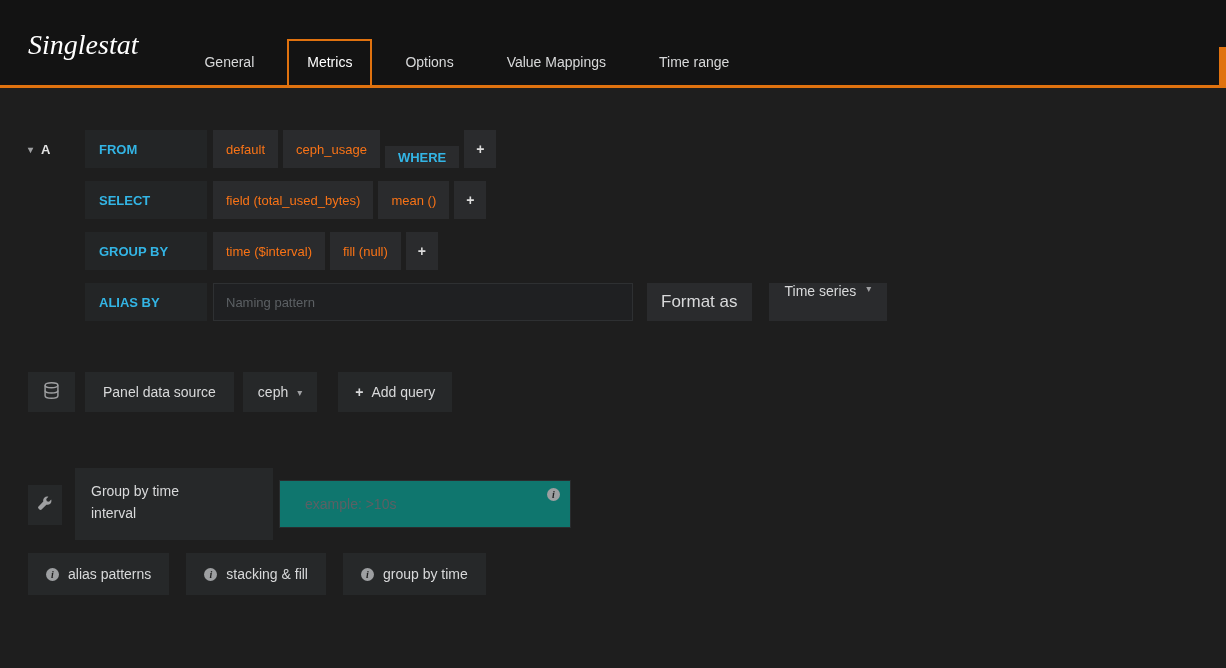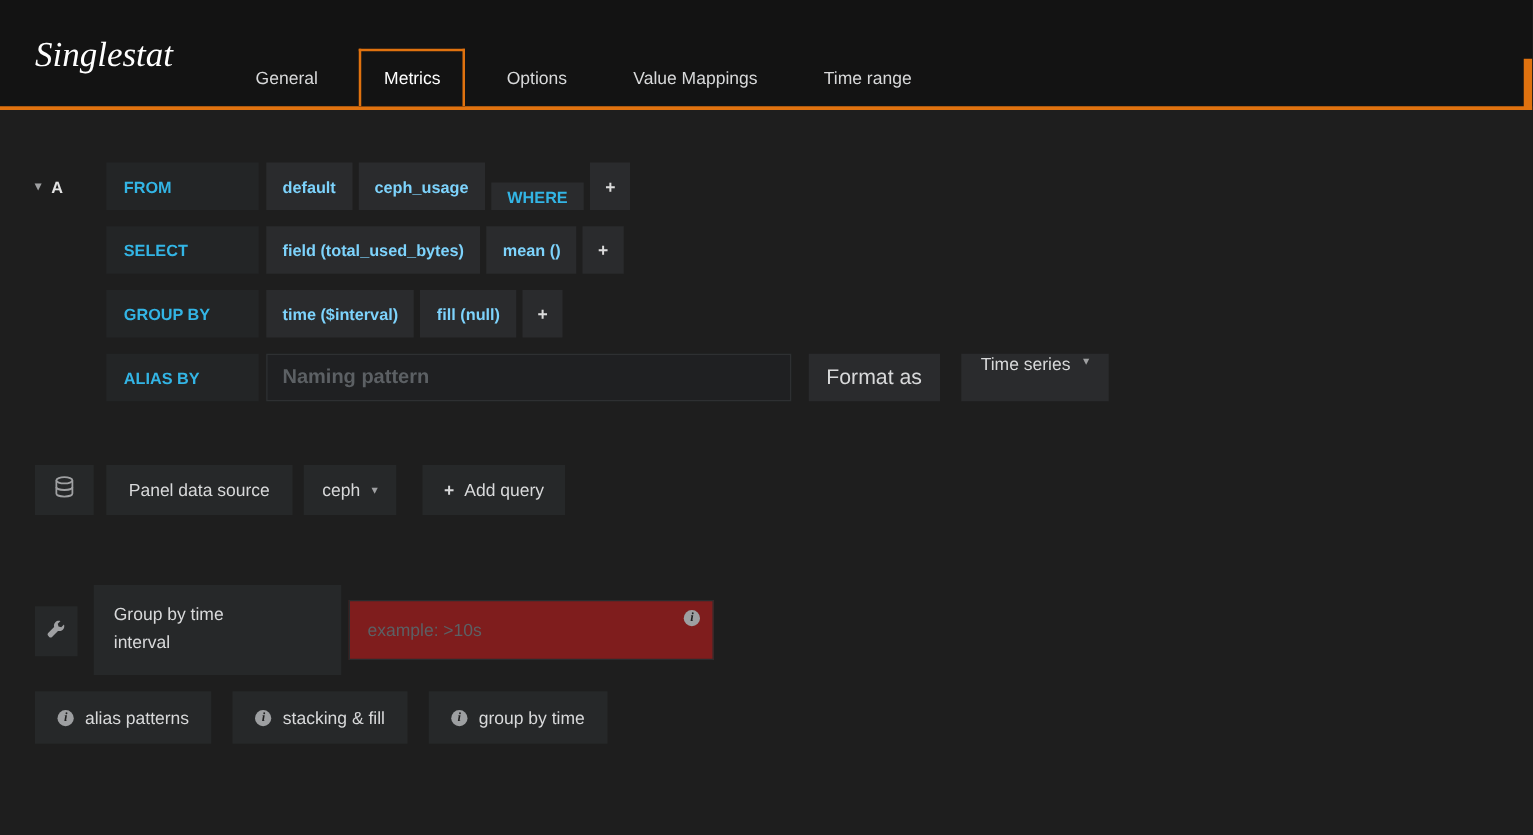--- a/index.html
+++ b/index.html
@@ -19,27 +19,27 @@
   .edge-accent { position:absolute; top:47px; right:0; width:7px; height:41px; background:var(--accent); }
 
   
   .content { padding:42px 0 0 28px; }
   .query-row { display:flex; height:38px; margin-bottom:13px; align-items:stretch; }
   .collapse-col { width:57px; display:flex; align-items:center; gap:8px;
                   font-size:13px; font-weight:bold; color:#e3e3e3; }
   .caret { color:#9fa0a2; font-size:10px; }
   .kw { width:122px; background:#232526; color:var(--blue); font-weight:700; font-size:13px;
         display:flex; align-items:center; padding-left:14px; margin-right:6px; }
-  .seg { background:#2a2b2d; color:#7dd3fc; font-size:13px; padding:0 13px; margin-right:5px;
-         display:flex; align-items:center; cursor:pointer; white-space:nowrap;font-weight:bold; }
+  .seg { background:#2a2b2d; color:#f97316; font-size:13px; padding:0 13px; margin-right:5px;
+         display:flex; align-items:center; cursor:pointer; white-space:nowrap; }
   .seg-blue { color:var(--blue); font-weight:700;margin-top:16px; }
   .seg-plus { font-weight:700; color:#dcdcdc; font-size:14px; padding:0 12px; }
 
   .alias-input { width:420px; height:38px; background:#1f2022; border:1px solid #2e3032;
-                 color:#d8d9da; padding:0 12px; font-size:16px; margin-right:14px; outline:none;font-weight:bold; }
+                 color:#d8d9da; padding:0 12px; font-size:13px; margin-right:14px; outline:none; }
   .alias-input::placeholder, .gb-input::placeholder { color:#5c6064; }
   .format-label { background:#2a2b2d; margin-right:17px; color:#d8d9da; font-size:17px;
                   padding:0 14px; display:flex; align-items:center; }
   .format-select { background:#2a2b2d; padding:0 16px; display:flex; align-items:flex-start;
                    gap:10px; color:#d8d9da; font-size:14px; cursor:pointer; }
 
   
   .ds-bar { display:flex; align-items:center; height:40px; margin-top:51px; }
   .icon-btn { width:47px; height:40px; background:#262829; display:flex; align-items:center;
               justify-content:center; margin-right:10px; cursor:pointer; }
@@ -51,22 +51,22 @@
                    gap:8px; padding:0 17px; color:#d8d9da; font-size:14px; cursor:pointer; }
   .plus-glyph { font-weight:700; }
 
   
   .gb-bar { display:flex; margin-top:56px; align-items:flex-start; }
   .wrench-btn { width:34px; height:40px; background:#262829; margin-top:17px; display:flex;
                 align-items:center; justify-content:center; cursor:pointer; }
   .gb-label { margin-left:13px; width:198px; min-height:72px; background:#262829; color:#d8d9da;
               font-size:14px; padding:13px 58px 13px 16px; line-height:1.55; }
   .gb-input-wrap { position:relative; margin-left:6px; margin-top:12px; }
-  .gb-input { width:292px; height:48px; background:#7f1d1d; border:1px solid #2a2c2e;
-              color:#d8d9da; padding:0 14px; font-size:14px; outline:none; }
+  .gb-input { width:292px; height:48px; background:#0f766e; border:1px solid #2a2c2e;
+              color:#d8d9da; padding:0 25px; font-size:14px; outline:none; }
   .gb-input-wrap .info-badge { position:absolute; top:8px; right:11px; }
 
   
   .help-row { display:flex; margin-top:13px; }
   .help-btn { background:#262829; height:42px; display:flex; align-items:center; gap:9px;
               padding:0 18px; color:#d8d9da; font-size:14px; margin-right:17px; cursor:pointer; }
 
   .info-badge { width:13px; height:13px; border-radius:50%; background:#9d9fa1; color:#1e1e1e;
                 font-size:10px; font-weight:700; font-style:italic; display:inline-flex;
                 align-items:center; justify-content:center; flex:0 0 auto;

